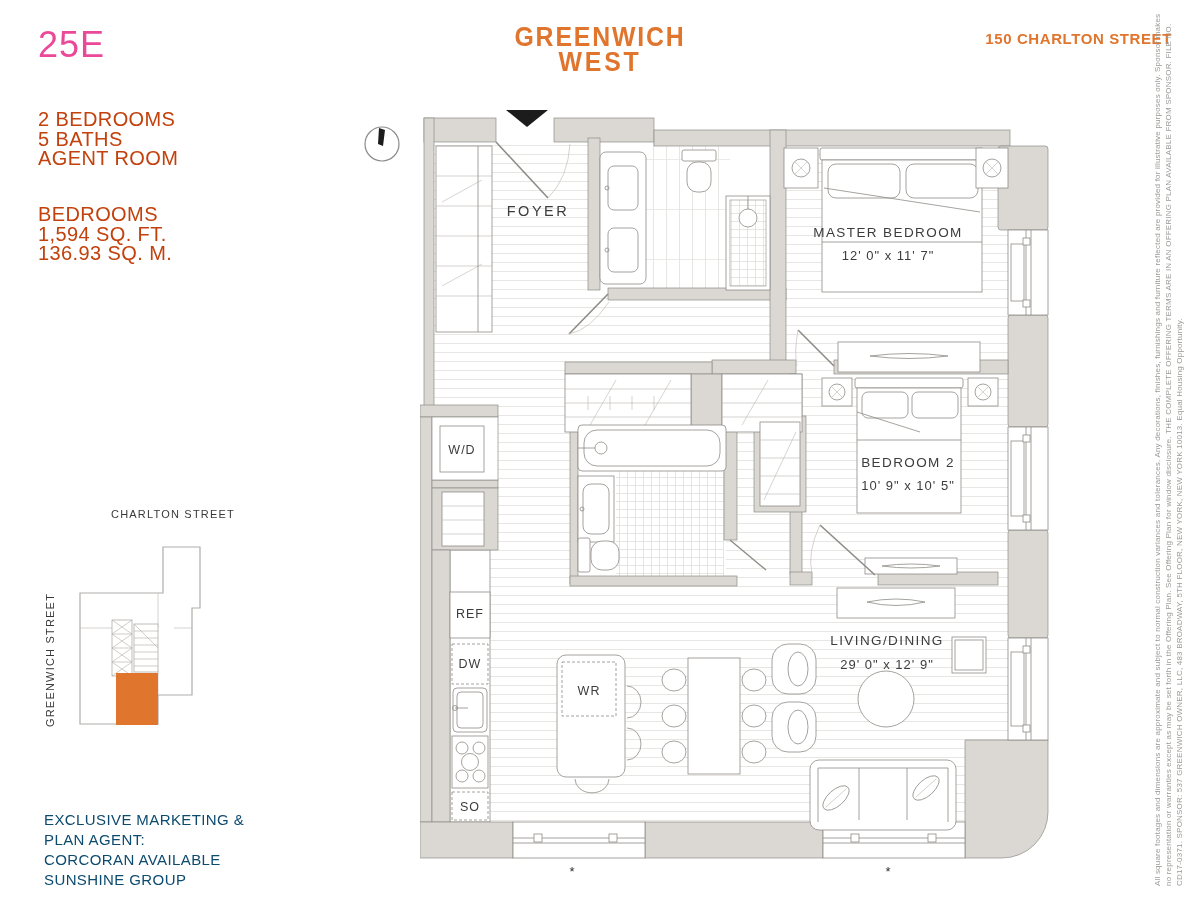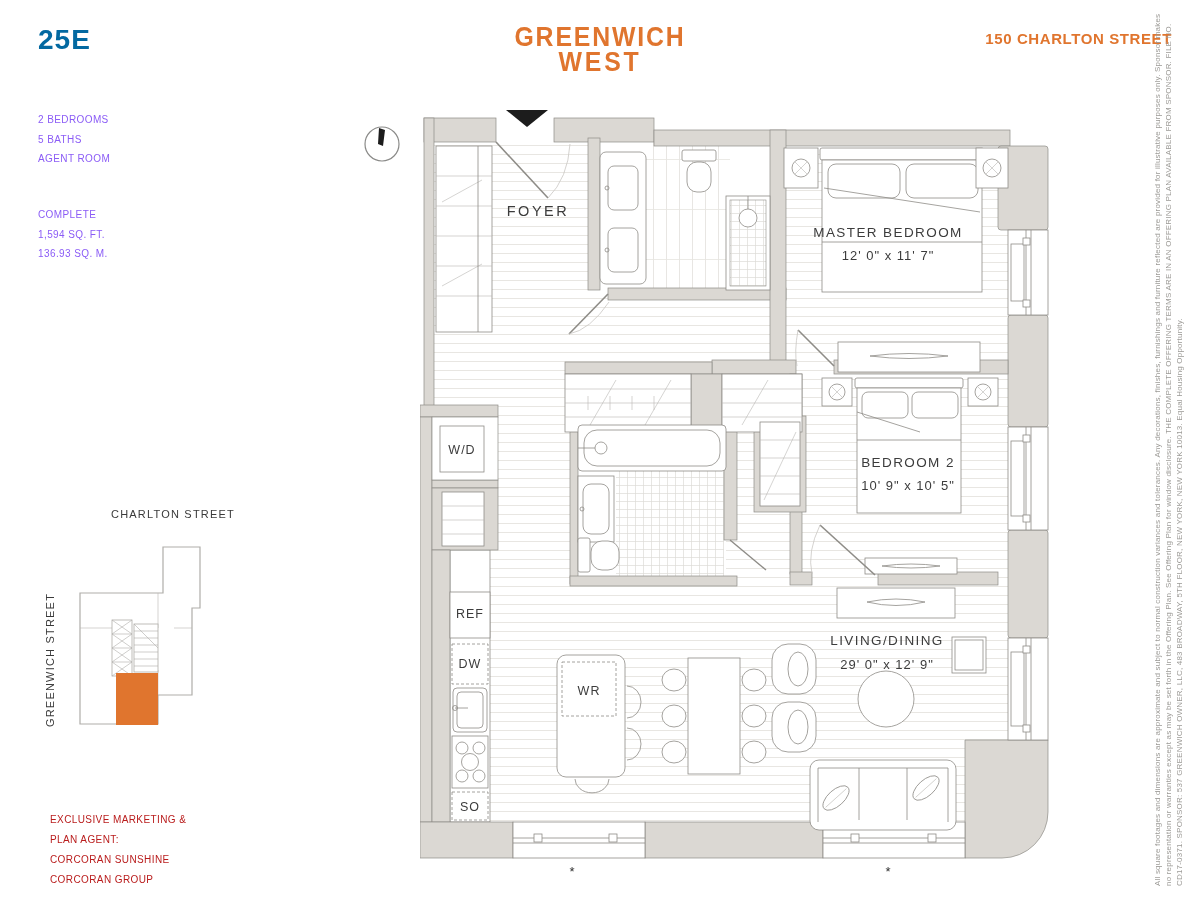--- a/index.html
+++ b/index.html
@@ -1,27 +1,27 @@
 <!DOCTYPE html>
 <html><head>
 <meta charset="utf-8">
 <style>
   html,body{margin:0;padding:0;background:#fff;}
   .page{position:relative;width:1200px;height:912px;background:#fff;overflow:hidden;
         font-family:"Liberation Sans",sans-serif;color:#2d2d2d;}
   .abs{position:absolute;}
-  .unit{left:38px;top:24px;font-size:28px;letter-spacing:1px;color:#0369a1;font-weight:bold;}
+  .unit{left:38px;top:24px;font-size:36px;letter-spacing:1px;color:#ec4899;}
   .logo{left:0;right:0;top:24px;text-align:center;color:#E0752E;font-weight:700;line-height:1.0;}
   .logo .l1{display:block;font-size:27px;letter-spacing:2px;transform:scaleX(.92);}
   .logo .l2{display:block;font-size:27px;letter-spacing:3px;margin-top:-2px;transform:scaleX(.92);}
   .addr{right:28px;top:30px;font-size:15px;font-weight:700;letter-spacing:.6px;color:#E0752E;}
-  .blk{left:38px;font-size:10px;line-height:19.5px;letter-spacing:.4px;color:#8b5cf6;}
+  .blk{left:38px;font-size:20px;line-height:19.5px;letter-spacing:.4px;color:#c2410c;}
   .features{top:110px;}
   .interior{top:205px;}
-  .agent{left:50px;top:810px;font-size:10px;line-height:20px;letter-spacing:.4px;color:#b91c1c;}
+  .agent{left:44px;top:810px;font-size:15px;line-height:20px;letter-spacing:.4px;color:#0c4a6e;}
   .disc{left:1152px;top:886px;width:868px;transform-origin:0 0;transform:rotate(-90deg);
         font-size:8px;line-height:11px;color:#9C9A96;letter-spacing:.2px;white-space:nowrap;}
   svg text{font-family:"Liberation Sans",sans-serif;}
   .w{fill:#DBD8D3;stroke:#8E8C87;stroke-width:.7;}
   .f{fill:#fff;stroke:#8E8C87;stroke-width:.8;}
   .fn{fill:none;stroke:#8E8C87;stroke-width:.8;}
   .thin{stroke:#B9B7B3;stroke-width:.6;fill:none;}
   .arc{stroke:#C9C7C3;stroke-width:.8;fill:none;}
   .dash{fill:#fff;stroke:#8E8C87;stroke-width:.8;stroke-dasharray:3 2;}
   .lbl{fill:#3C3C3C;font-size:13.5px;letter-spacing:1.4px;}
@@ -41,21 +41,21 @@
     <span class="l2">WEST</span>
   </div>
   <div class="abs addr">150 CHARLTON STREET</div>
 
   <div class="abs blk features">
     <div>2 BEDROOMS</div>
     <div>5 BATHS</div>
     <div>AGENT ROOM</div>
   </div>
   <div class="abs blk interior">
-    <div>COMPLETE</div>
+    <div>BEDROOMS</div>
     <div>1,594 SQ. FT.</div>
     <div>136.93 SQ. M.</div>
   </div>
 
   <svg class="abs" style="left:40px;top:500px;" width="245" height="275" viewBox="0 0 245 275">
     <text x="133" y="18" text-anchor="middle" class="kp">CHARLTON STREET</text>
     <text x="14" y="160" text-anchor="middle" class="kp" transform="rotate(-90 14 160)">GREENWICH STREET</text>
     <g>
       <path d="M40,93 H123 V47 H160 V108 H152 V195 H118 V224 H40 Z" fill="#fff" stroke="#AFADA9" stroke-width="1.2"></path>
       <path d="M40,128 H73 M118,93 V128 M118,170 V195 M152,128 H134" class="thin"></path>
@@ -66,22 +66,22 @@
         <rect x="94" y="124" width="24" height="48" fill="#fff" stroke="#AFADA9" stroke-width=".8"></rect>
         <path d="M94,131 h24 M94,138 h24 M94,145 h24 M94,152 h24 M94,159 h24 M94,166 h24 M94,124 l24,24" stroke="#AFADA9" stroke-width=".6"></path>
       </g>
       <rect x="76" y="173" width="42" height="52" fill="#E0752E"></rect>
     </g>
   </svg>
 
   <div class="abs agent">
     <div>EXCLUSIVE MARKETING &amp;</div>
     <div>PLAN AGENT:</div>
-    <div>CORCORAN SUNSHINE</div>
-    <div>CORCORAN GROUP</div>
+    <div>CORCORAN AVAILABLE</div>
+    <div>SUNSHINE GROUP</div>
   </div>
 
   <svg class="abs" style="left:363px;top:125px;" width="38" height="38" viewBox="0 0 38 38">
     <circle cx="19" cy="19" r="17" fill="#fff" stroke="#8a8a88" stroke-width="1.2"></circle>
     <polygon points="16,3 22,5 20,21 15,19" fill="#1c1c1c"></polygon>
   </svg>
 
   <svg class="abs" style="left:420px;top:110px;" width="632" height="768" viewBox="0 0 632 768">
     <defs>
       <pattern id="pl" width="10" height="9" patternUnits="userSpaceOnUse">

